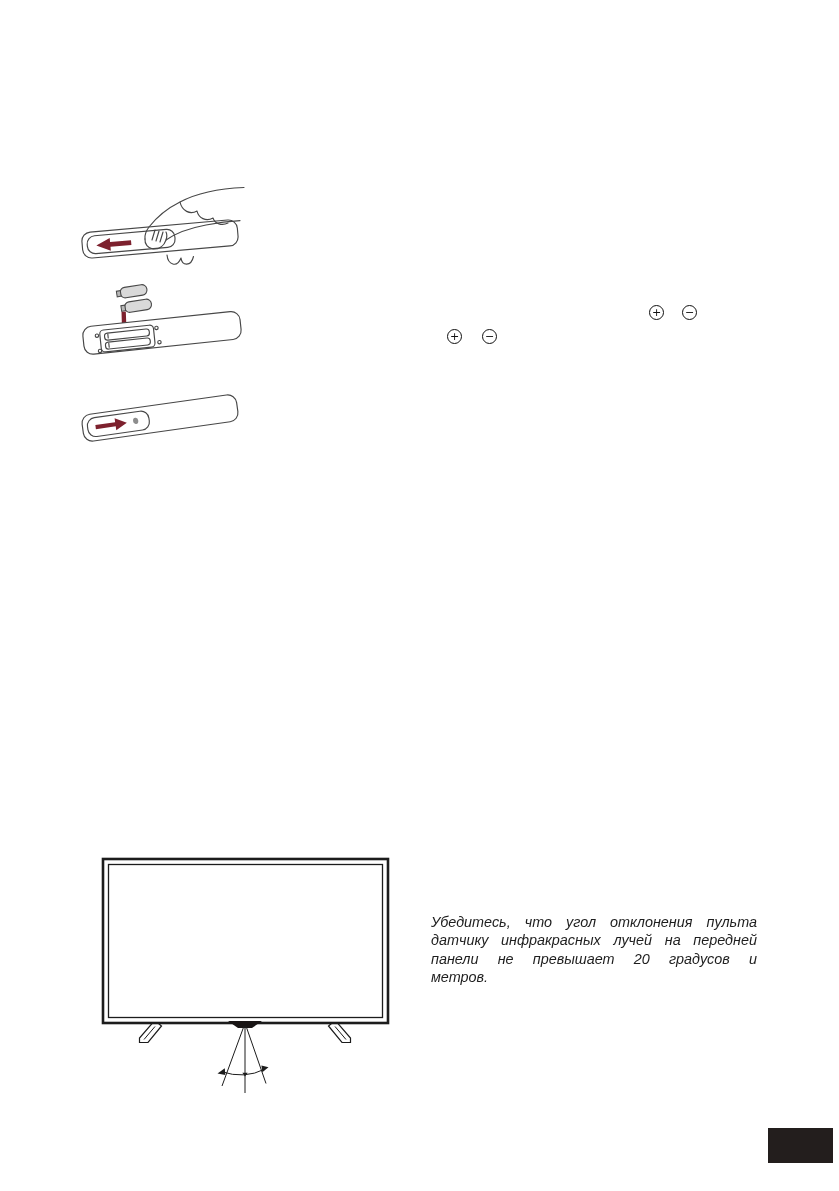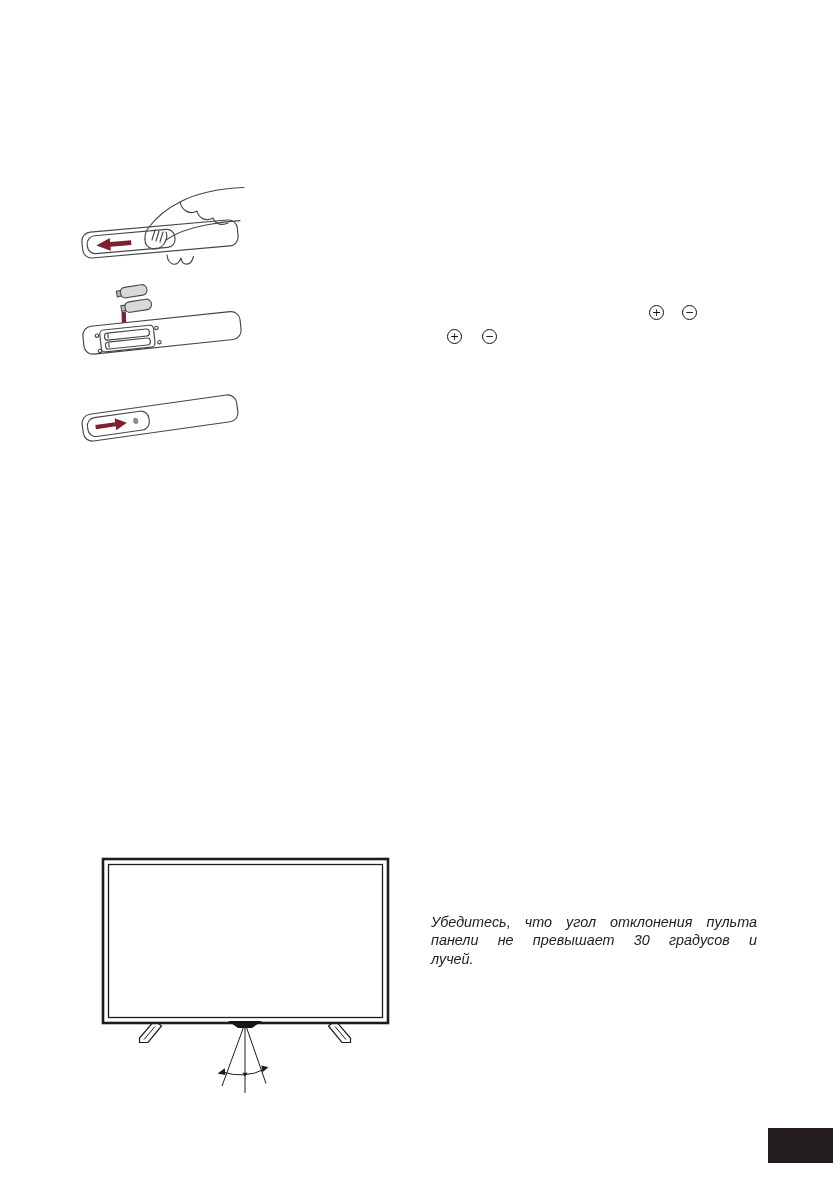--- a/index.html
+++ b/index.html
@@ -139,17 +139,18 @@
     <path class="tvink" stroke-width="1" d="M 151 174 L 171 231.5"></path>
     <path class="tvink" stroke-width="1" d="M 126 219.5 Q 149.5 227.5 170 217"></path>
     <polygon class="tvfill" points="122.5,221.5 129.8,216.3 130.3,222.9"></polygon>
     <polygon class="tvfill" points="173.5,215.3 166.4,213.6 167.3,220.3"></polygon>
     <polygon class="tvfill" points="147.3,220.8 152.7,220.8 150,224.6"></polygon>
   </g>
 </svg>
 
 <div class="note">
   <div class="jline">Убедитесь, что угол отклонения пульта</div>
-  <div class="jline">панели не превышает 30 градусов и</div>
-  <div class="jline-last">лучей.</div>
+  <div class="jline">датчику инфракрасных лучей на передней</div>
+  <div class="jline">панели не превышает 20 градусов и</div>
+  <div class="jline-last">метров.</div>
 </div>
 
 <div class="footer-tab"></div>
 
 </body></html>

